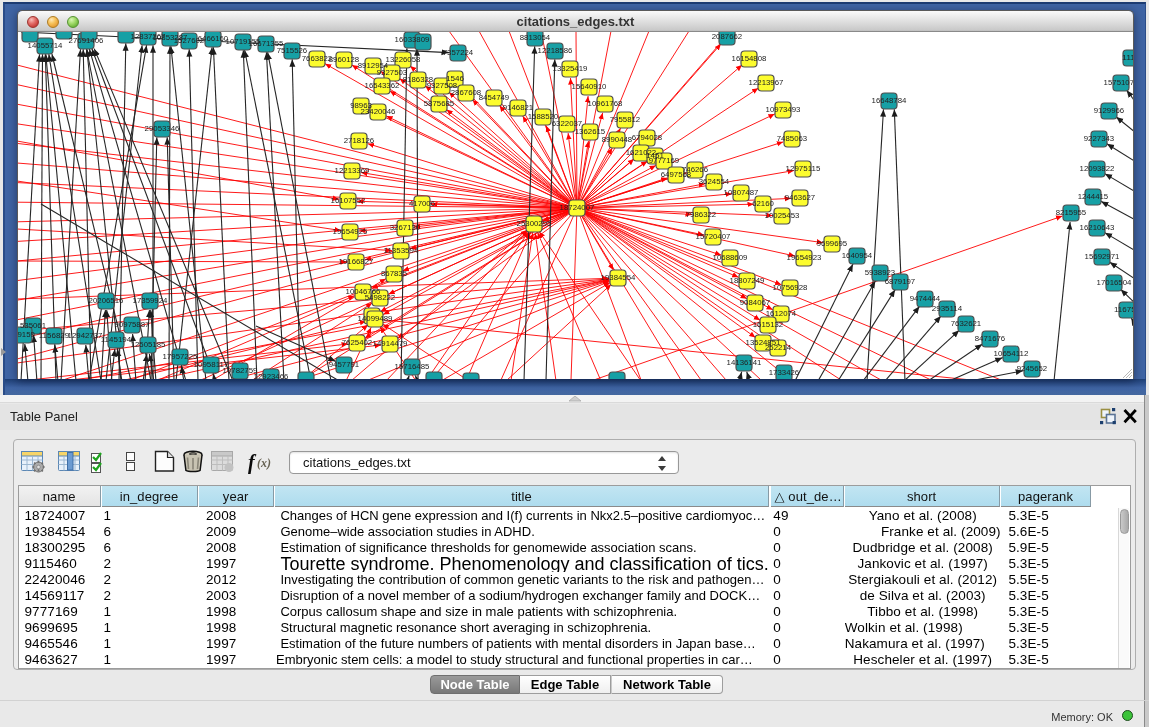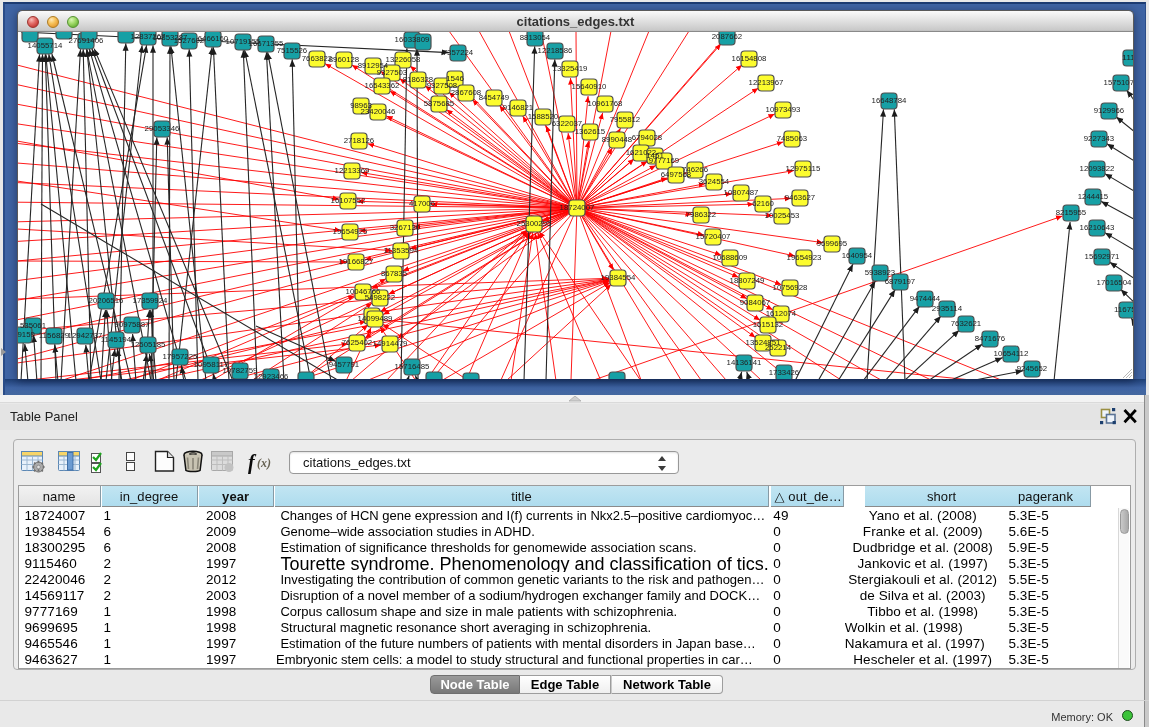--- a/index.html
+++ b/index.html
@@ -643,41 +643,41 @@
      <div id="combo">
           <span class="ct">citations_edges.txt</span>
           <svg width="12" height="17" viewBox="0 0 12 17" style="position:absolute;right:10px;top:3px">
 <path d="M6 1 L10 6 L2 6 z" fill="#3c3c3c"></path>
 <path d="M6 16 L10 11 L2 11 z" fill="#3c3c3c"></path>
 </svg>
         </div>
      <div id="tbl">
           <div class="hc" style="left:0px;width:81.5px;background:linear-gradient(#f2f2f2,#e4e4e4);border-right:1px solid #879aa5;">name</div>
           <div class="hc" style="left:82.5px;width:96.2px;background:linear-gradient(#c2e5f2,#aedcee);border-right:1px solid #879aa5;">in_degree</div>
-          <div class="hc" style="left:179.7px;width:74.9px;background:linear-gradient(#c2e5f2,#aedcee);border-right:1px solid #879aa5;font-weight:bold;">year</div>
+          <div class="hc" style="left:179.7px;width:74.9px;background:linear-gradient(#c2e5f2,#aedcee);border-right:1px solid #879aa5;">year</div>
           <div class="hc" style="left:255.6px;width:494.9px;background:linear-gradient(#c2e5f2,#aedcee);border-right:1px solid #879aa5;">title</div>
           <div class="hc" style="left:751.5px;width:73.2px;background:linear-gradient(#c2e5f2,#aedcee);border-right:1px solid #879aa5;text-align:left;padding-left:4px">△ out_de…</div>
-          <div class="hc" style="left:825.7px;width:154.9px;background:linear-gradient(#c2e5f2,#aedcee);border-right:1px solid #879aa5;margin-left:20px;">short</div>
+          <div class="hc" style="left:825.7px;width:154.9px;background:linear-gradient(#c2e5f2,#aedcee);border-right:1px solid #879aa5;">short</div>
           <div class="hc" style="left:981.6px;width:90.8px;background:linear-gradient(#c2e5f2,#aedcee);border-right:1px solid #879aa5;">pagerank</div>
           <div class="tr" style="top:22px">
             <span style="left:5.5px">18724007</span>
             <span style="left:84.5px">1</span>
             <span style="left:187px">2008</span>
             <span style="left:261.4px;width:502px;font-size:13px;letter-spacing:0">Changes of HCN gene expression and I(f) currents in Nkx2.5–positive cardiomyoc…</span>
             <span style="left:754.3px">49</span>
             <span style="left:825.7px;width:156px;text-align:center">Yano et al. (2008)</span>
             <span style="left:989.4px">5.3E-5</span>
           </div>
           <div class="tr" style="top:38px">
             <span style="left:5.5px">19384554</span>
             <span style="left:84.5px">6</span>
             <span style="left:187px">2009</span>
             <span style="left:261.4px;width:502px;font-size:13px;letter-spacing:0">Genome–wide association studies in ADHD.</span>
             <span style="left:754.3px">0</span>
-            <span style="left:825.7px;width:156px;text-align:center">Franke et al. (2009)</span>
+            <span style="left:825.7px;width:156px;text-align:right">Franke et al. (2009)</span>
             <span style="left:989.4px">5.6E-5</span>
           </div>
           <div class="tr" style="top:54px">
             <span style="left:5.5px">18300295</span>
             <span style="left:84.5px">6</span>
             <span style="left:187px">2008</span>
             <span style="left:261.4px;width:502px;font-size:13px;letter-spacing:0">Estimation of significance thresholds for genomewide association scans.</span>
             <span style="left:754.3px">0</span>
             <span style="left:825.7px;width:156px;text-align:center">Dudbridge et al. (2008)</span>
             <span style="left:989.4px">5.9E-5</span>

